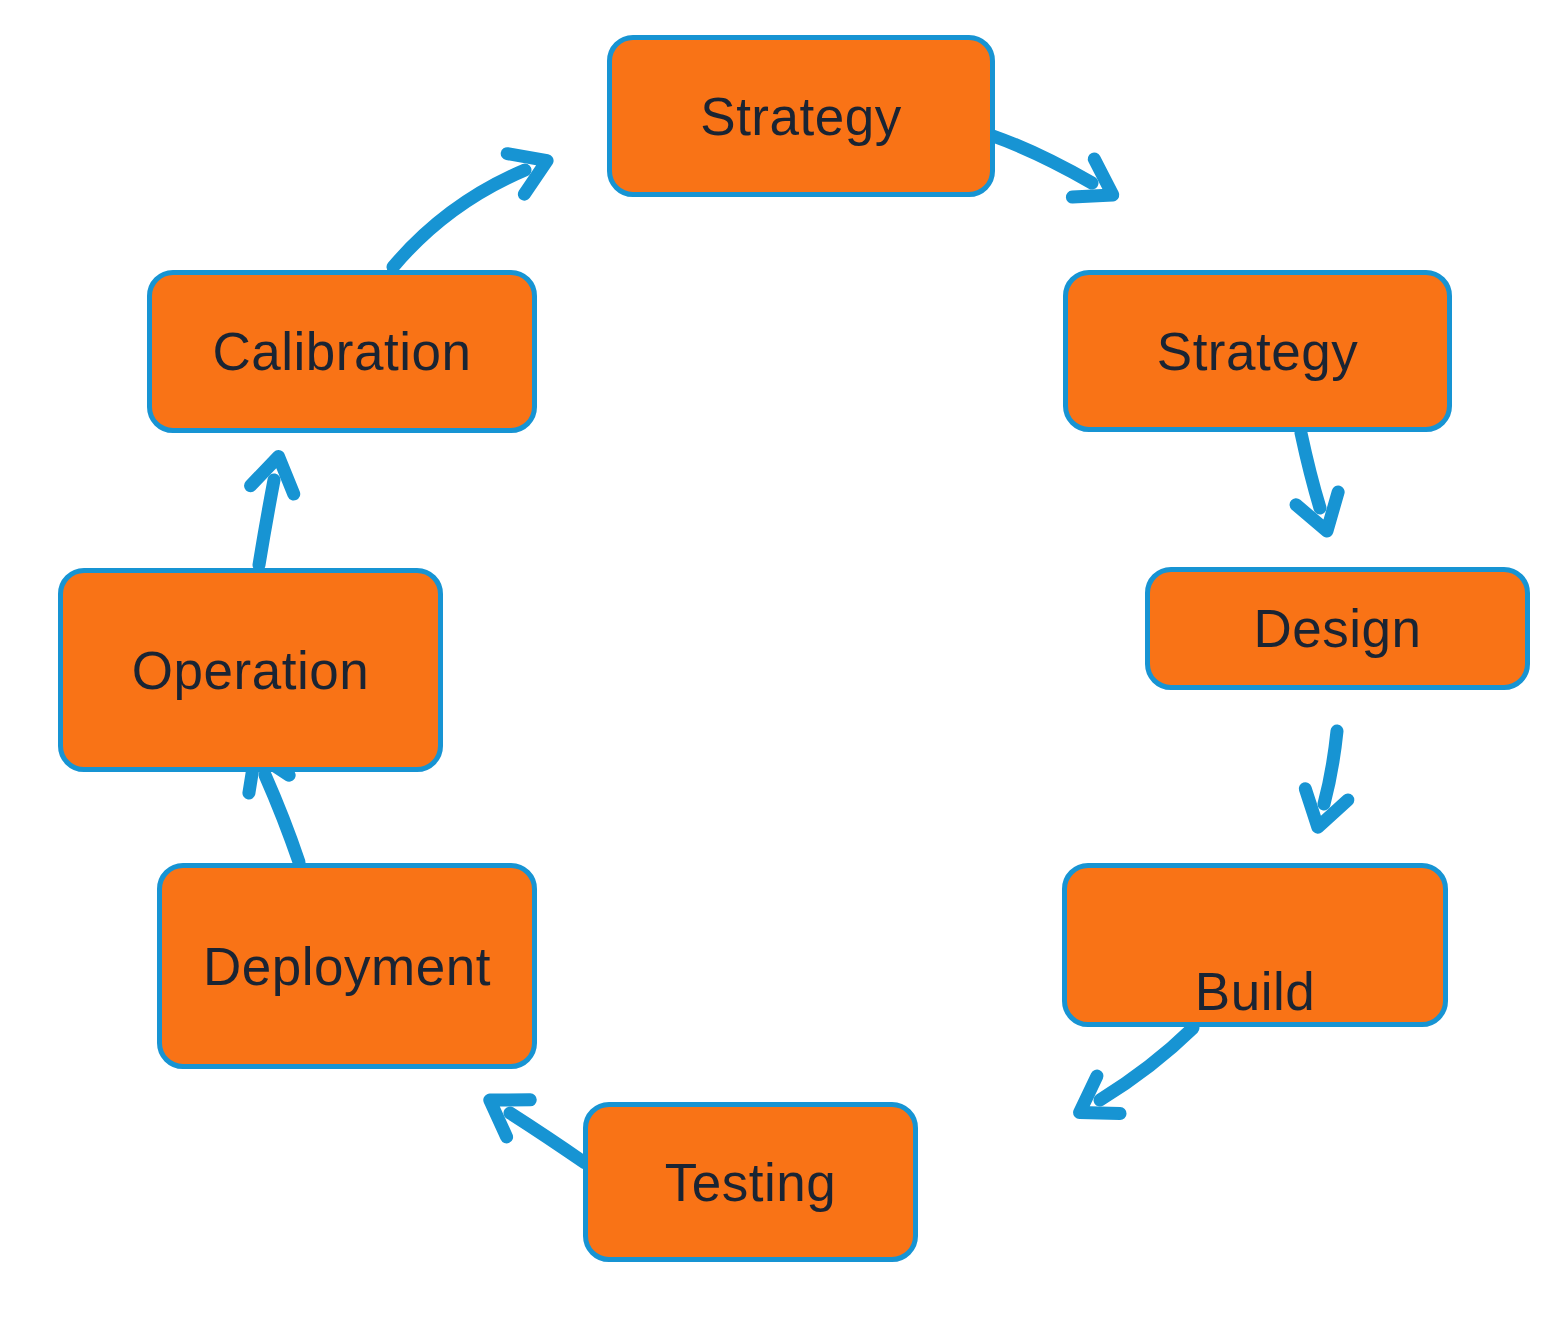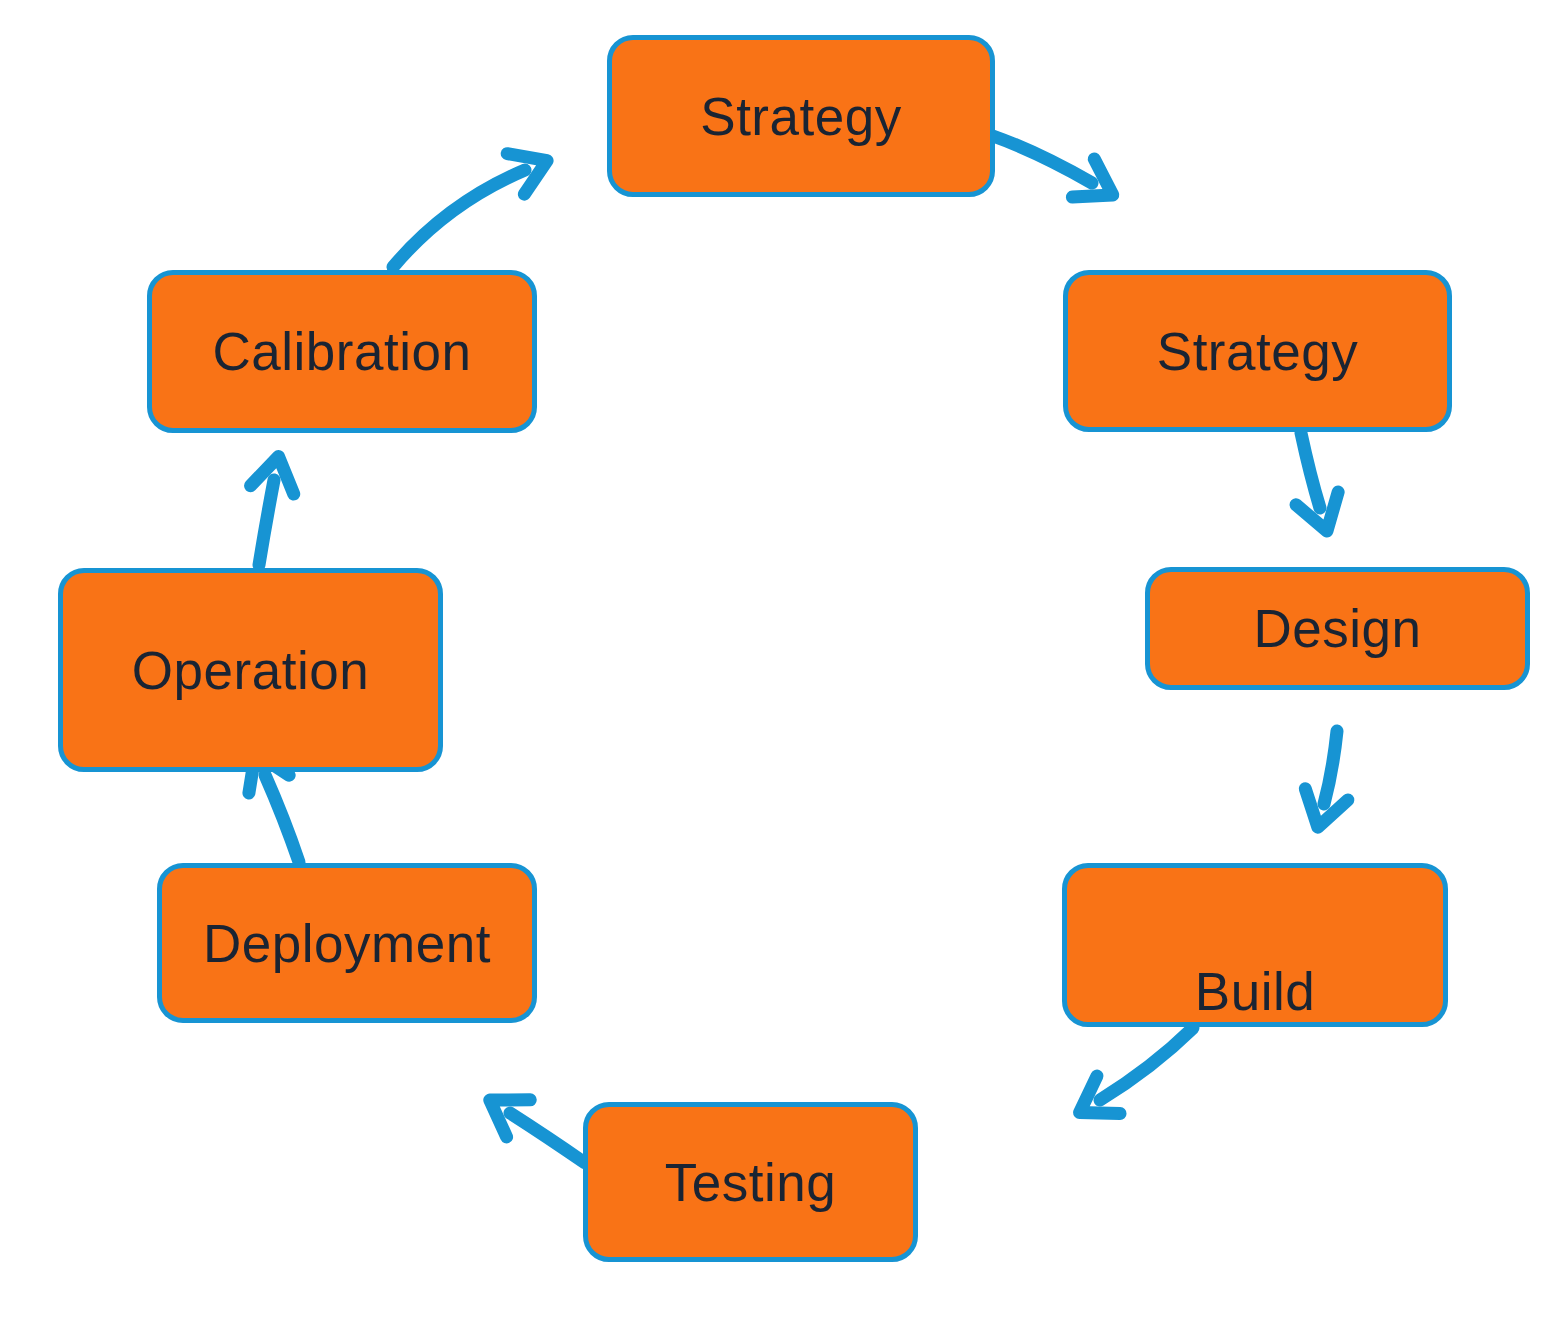--- a/index.html
+++ b/index.html
@@ -28,21 +28,21 @@
     font-weight: 400;
     color: #1a2433;
     letter-spacing: 0.5px;
     z-index: 2;
   }
   .node-strategy    { left: 607px;  top: 35px;   width: 388px; height: 162px; }
   .node-planning    { left: 1063px; top: 270px;  width: 389px; height: 162px; }
   .node-design      { left: 1145px; top: 567px;  width: 385px; height: 123px; }
   .node-build       { left: 1062px; top: 863px;  width: 386px; height: 164px; align-items: flex-end; }
   .node-testing     { left: 583px;  top: 1102px; width: 335px; height: 160px; }
-  .node-deployment  { left: 157px;  top: 863px;  width: 380px; height: 160px; }
+  .node-deployment  { left: 157px;  top: 863px;  width: 380px; height: 206px; }
   .node-operation   { left: 58px;   top: 568px;  width: 385px; height: 204px; }
   .node-calibration { left: 147px;  top: 270px;  width: 390px; height: 163px; }
   .arrows-layer {
     position: absolute;
     left: 0;
     top: 0;
     width: 1564px;
     height: 1318px;
     z-index: 1;
     pointer-events: none;

